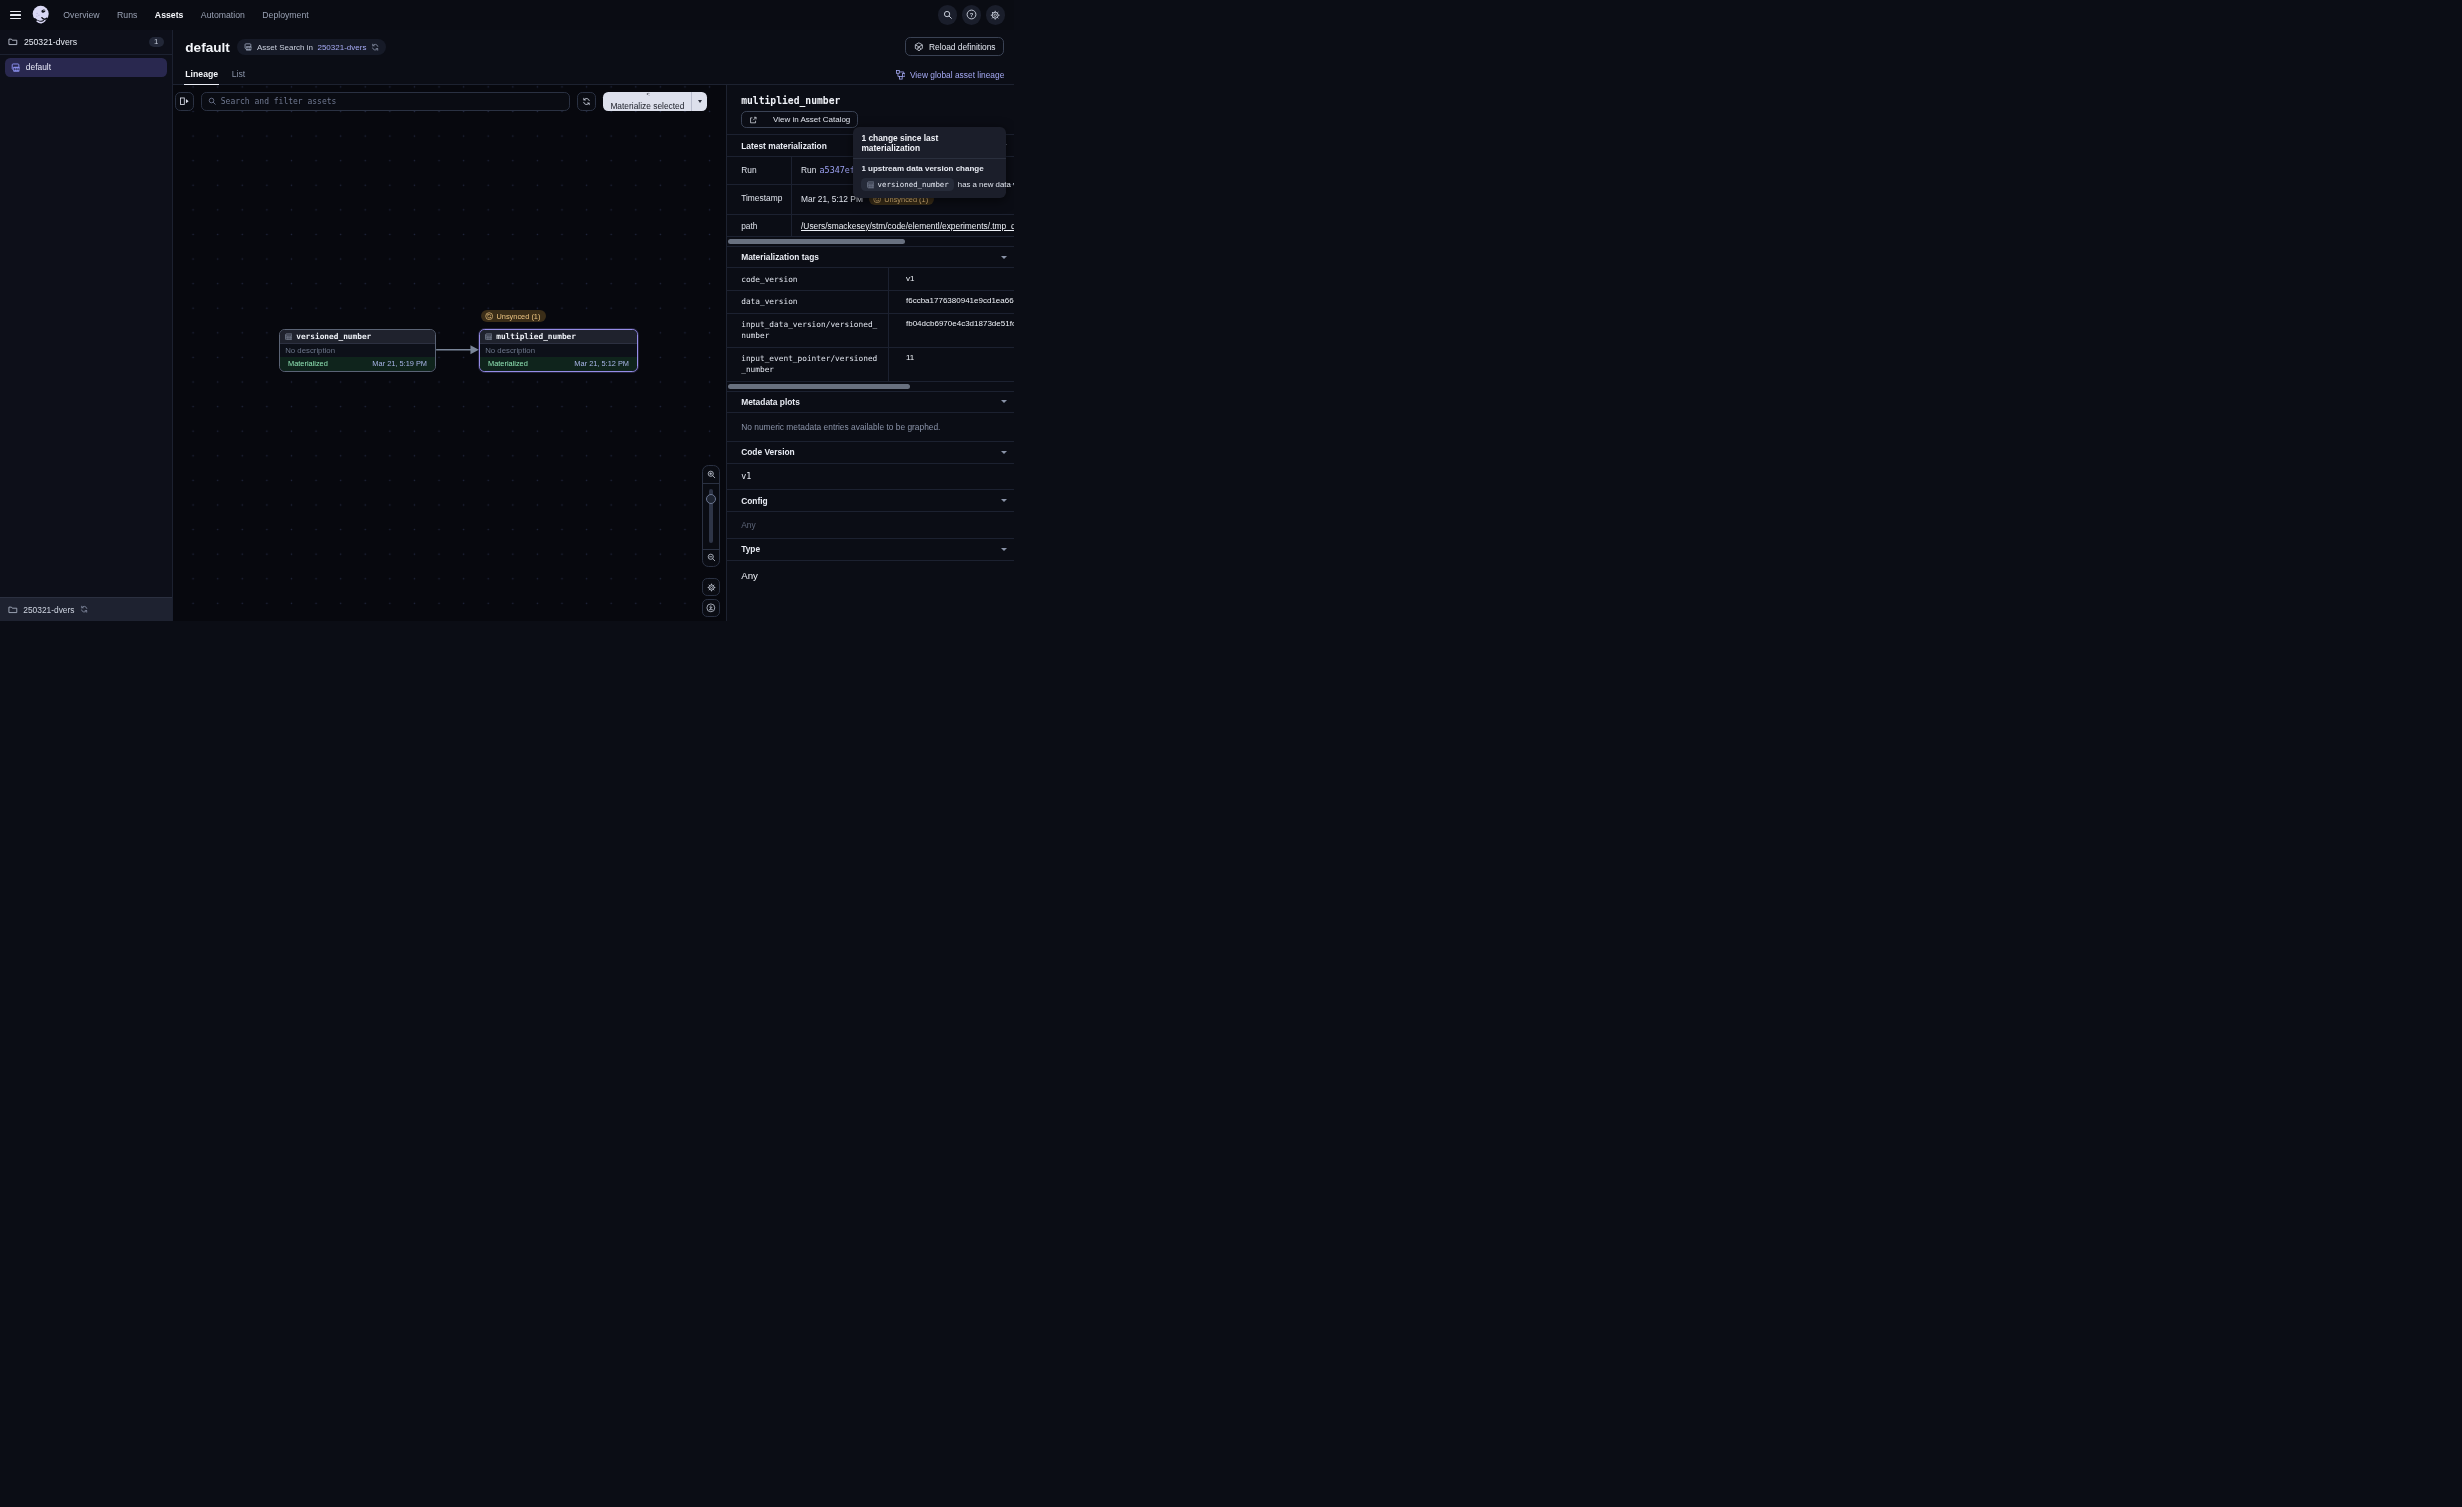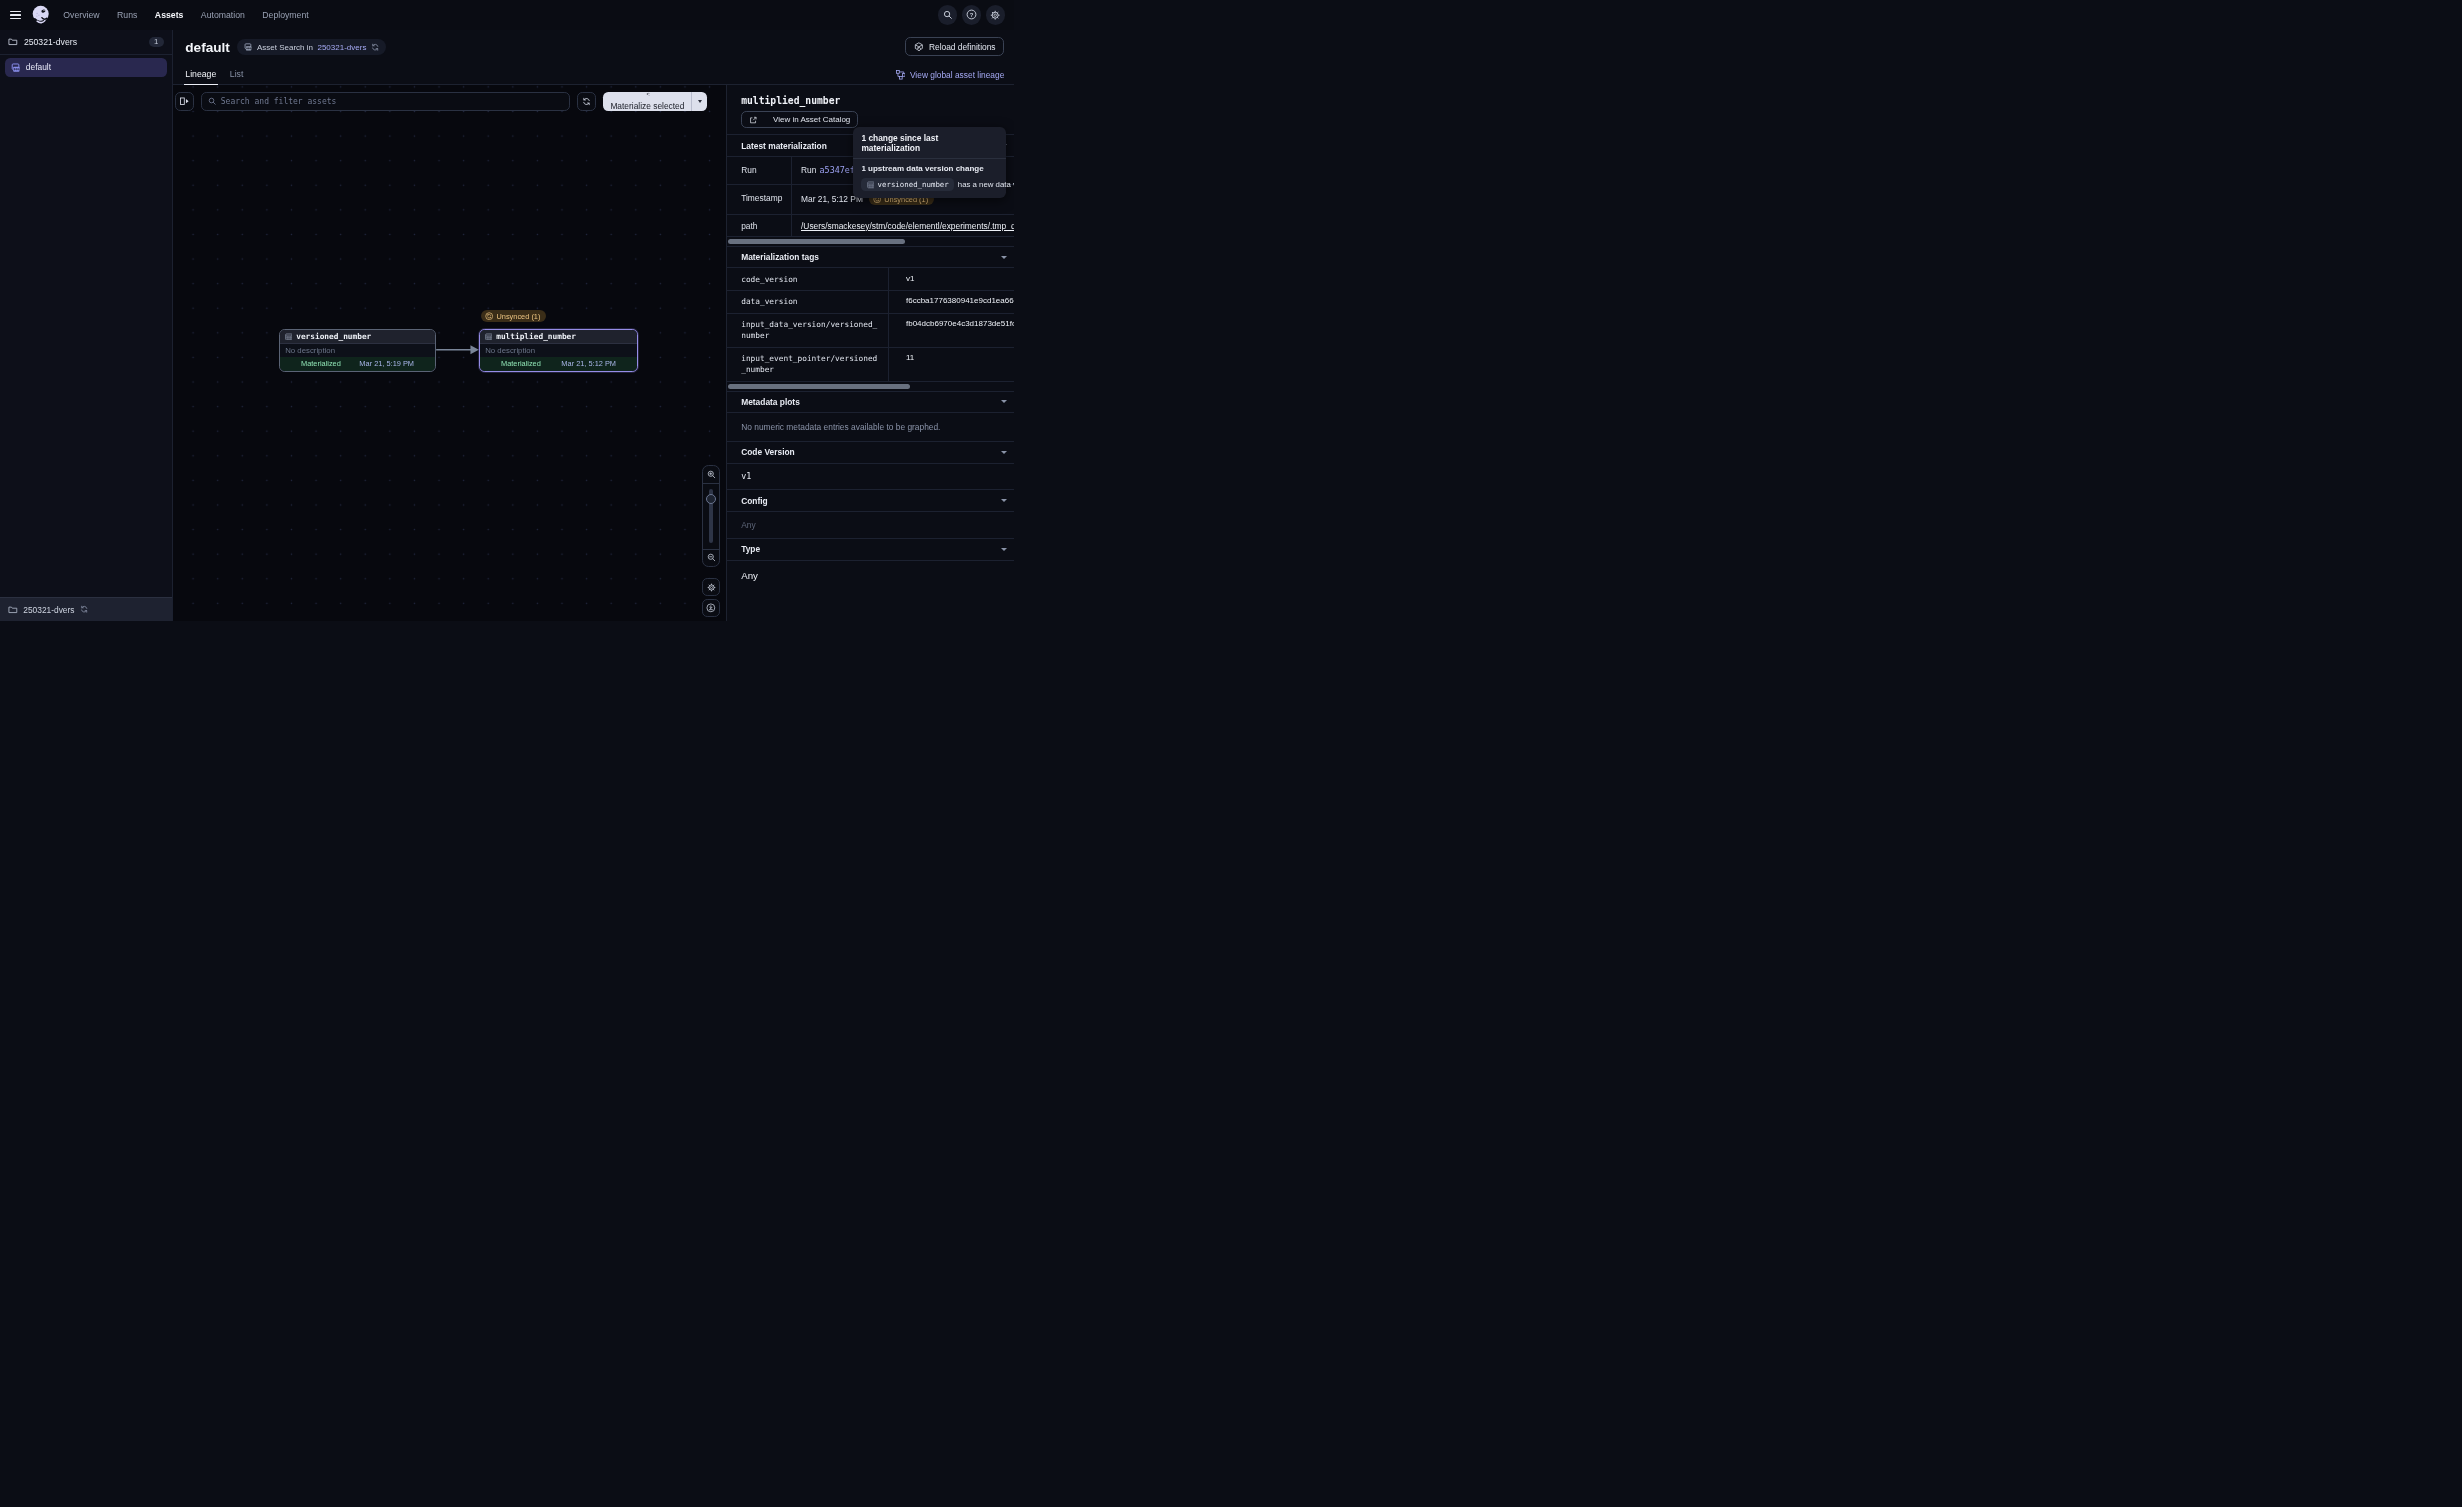--- a/index.html
+++ b/index.html
@@ -27,21 +27,21 @@
 
   
   .pagehead { position:absolute; top:30px; left:173px; width:841px; height:55px; background:#0b0d15; border-bottom:0.6px solid #1d2230; z-index:4; }
   .title-row { display:flex; align-items:center; height:34px; padding-left:12.3px; gap:7.1px; }
   .page-title { font-size:13.6px; font-weight:bold; color:#f4f6fa; }
   .group-pill { display:flex; align-items:center; gap:4.5px; height:16px; background:#161a27; border-radius:8.4px; padding:0 7.1px; font-size:8px; color:#c9cfdd; cursor:pointer; }
   .group-pill .lnk { color:#a6aaf4; }
   .reload-btn { position:absolute; right:9.7px; top:7.1px; height:19px; display:flex; align-items:center; gap:5.2px; border:0.6px solid #3a4254; border-radius:5.2px; padding:0 7.8px; font-size:8.4px; color:#e2e6f0; cursor:pointer; background:transparent; }
   .tabs-row { display:flex; align-items:flex-end; height:21px; padding-left:12.3px; gap:13.6px; position:relative; }
   .tab { font-size:8.7px; color:#8a93a8; padding-bottom:5.8px; position:relative; cursor:pointer; }
-  .tab.active { color:#f4f6fa; font-weight:normal;text-align:center; }
+  .tab.active { color:#f4f6fa; font-weight:bold;text-align:center; }
   .tab.active::after { content:""; position:absolute; left:-1.3px; right:-1.3px; bottom:0; height:1.3px; background:#eceef6; }
   .global-link { position:absolute; right:9.7px; bottom:5.2px; display:flex; align-items:center; gap:4.5px; font-size:8.4px; color:#a6aaf4; cursor:pointer; }
 
   
   .graph { position:absolute; top:85px; left:173px; width:553px; height:536px; background:#07080e;
            background-image:radial-gradient(circle,#212740 0.9px, transparent 1px); background-size:24.6px 24.6px; background-position:7.8px 14.2px; }
   .gtoolbar { position:absolute; top:7.1px; left:2px; display:flex; gap:7.1px; align-items:center; }
   .sq-btn { width:19px; height:19px; border:0.6px solid #2a3142; border-radius:5.2px; display:flex; align-items:center; justify-content:center; background:#0a0c13; cursor:pointer; flex:none; }
   .search-box { width:369px; height:19px; border:0.6px solid #2a3142; border-radius:5.2px; background:#0a0c13; display:flex; align-items:center; padding:0 5.8px; gap:4.5px; }
   .search-box input { flex:1; background:transparent; border:none; outline:none; color:#aeb6c9; font-size:8px; font-family:"DejaVu Sans Mono","Liberation Mono",monospace; }
@@ -50,21 +50,21 @@
   .mat-main { display:flex; align-items:center; gap:4.5px; padding:0 7.1px; font-size:8.4px; font-weight:500;flex-direction:column; }
   .mat-div { width:0.6px; background:#b9bdce; }
   .mat-caret { width:15px; display:flex; align-items:center; justify-content:center; }
   .tri-down-dark { width:0; height:0; border-left:2.9px solid transparent; border-right:2.9px solid transparent; border-top:3.6px solid #2a2d3a; }
 
   .node { position:absolute; border:0.6px solid #5a6375; border-radius:5.8px; background:#0d1019; overflow:hidden; cursor:pointer; }
   .node.selected { border:1.6px solid #958ce6; box-shadow:0 0 0 1px rgba(120,112,200,.25); }
   .node-header { height:14.2px; background:#1f222d; border-bottom:0.6px solid #2c3040; display:flex; align-items:center; gap:3.9px; padding:0 4.5px; }
   .node-name { font-family:"DejaVu Sans Mono","Liberation Mono",monospace; font-size:7.8px; font-weight:bold; color:#eef1f7; }
   .node-body { height:13px; display:flex; align-items:center; padding:0 5.2px; font-size:7.8px; color:#6b7488; }
-  .node-footer { height:13.6px; background:#0f241c; display:flex; align-items:center; justify-content:space-between; padding:0 21px; font-size:7.4px; }
+  .node-footer { height:13.6px; background:#0f241c; display:flex; align-items:center; justify-content:space-between; padding:0 8px; font-size:7.4px; }
   .node-footer .st { color:#8fe3b4; }
   .node-footer .tm { color:#a9b6e9; }
   .unsynced { display:inline-flex; align-items:center; gap:3.2px; background:#3a2d18; color:#ecc482; border-radius:6.5px; padding:1.6px 5.8px 1.6px 3.9px; font-size:7.4px; white-space:nowrap; }
 
   .zoomctl { position:absolute; left:529px; top:380px; width:18px; border:0.6px solid #2a3142; border-radius:6.5px; background:#0a0c13; display:flex; flex-direction:column; align-items:center; }
   .zoomctl .zbtn { width:100%; height:17.5px; display:flex; align-items:center; justify-content:center; cursor:pointer; }
   .zoomctl .zb-top { border-bottom:0.6px solid #2a3142; }
   .zoomctl .zb-bot { border-top:0.6px solid #2a3142; }
   .ztrack-wrap { height:65px; display:flex; justify-content:center; padding:5.2px 0; position:relative; width:100%; }
   .ztrack { width:4.5px; height:54px; background:#2e3547; border-radius:2.6px; }

